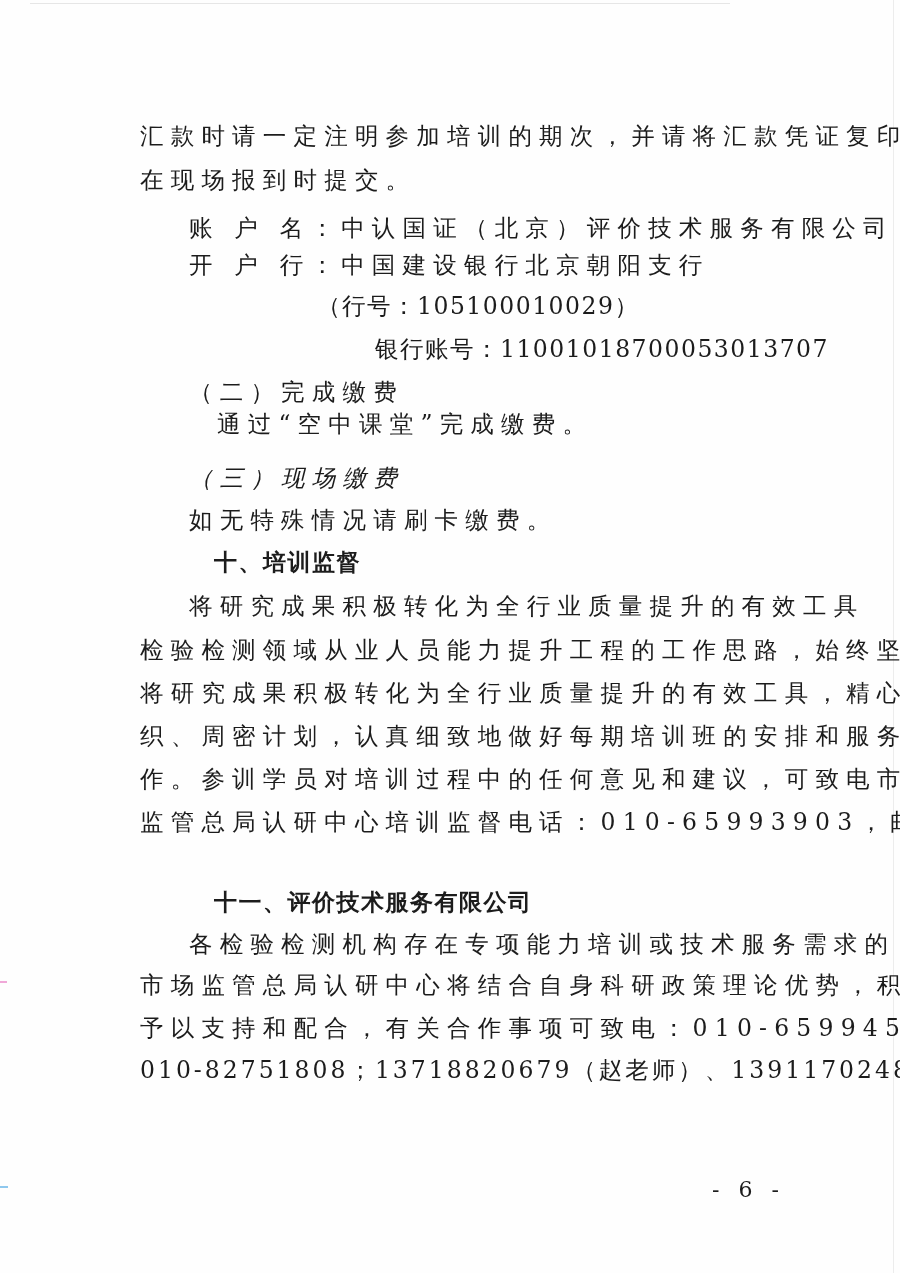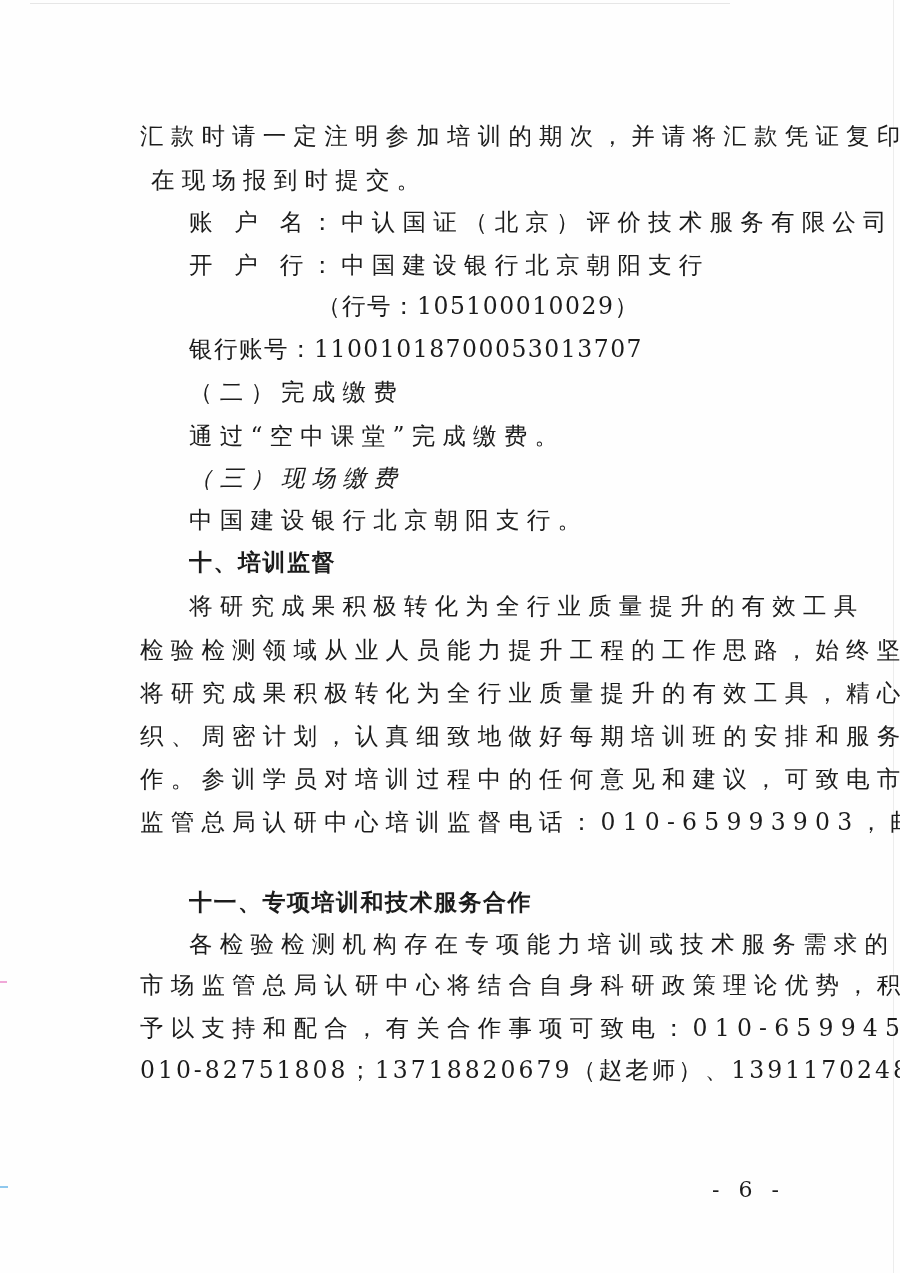--- a/index.html
+++ b/index.html
@@ -11,54 +11,54 @@
   .scan-top { position: absolute; left: 30px; top: 3px; width: 700px; height: 1px; background: #e6e6e6; }
   .scan-right { position: absolute; right: 6px; top: 0; width: 1px; height: 1273px; background: #ececec; }
   .scan-mark-1 { position: absolute; left: 0; top: 981px; width: 7px; height: 2px; background: #f0a8d8; }
   .scan-mark-2 { position: absolute; left: 0; top: 1186px; width: 8px; height: 2px; background: #8fc8ee; }
   .line {
     position: absolute; left: 140px; width: 640px; height: 32px; line-height: 32px;
     font-size: 23.5px; letter-spacing: 7.2px; white-space: nowrap;
   }
   .indent { left: 189px; }
   .indent-2 { left: 317px; }
-  .heading { font-family: "DejaVu Sans", "Liberation Sans", sans-serif; font-weight: bold; letter-spacing: 1.5px; font-size: 23px; }
+  .heading { font-family: "DejaVu Sans", "Liberation Sans", sans-serif; font-weight: bold; letter-spacing: 1.5px; font-size: 23px; margin-left: 25px; }
   .num { letter-spacing: 1.5px; }
   .page-number { position: absolute; left: 712px; top: 1177px; font-size: 22px; letter-spacing: 6px; }
 </style>
 </head>
 <body>
 
 <div class="page">
   <div class="scan-top"></div>
   <div class="scan-right"></div>
   <div class="scan-mark-1"></div>
   <div class="scan-mark-2"></div>
 
   <div class="line" style="top:120px;">汇款时请一定注明参加培训的期次，并请将汇款凭证复印件</div>
-  <div class="line" style="top:164px;margin-left:11px;">在现场报到时提交。</div>
+  <div class="line" style="top:164px;">在现场报到时提交。</div>
 
-  <div class="line indent" style="top:206px;">账 户 名：中认国证（北京）评价技术服务有限公司</div>
+  <div class="line indent" style="top:212px;">账 户 名：中认国证（北京）评价技术服务有限公司</div>
   <div class="line indent" style="top:249px;">开 户 行：中国建设银行北京朝阳支行</div>
   <div class="line indent-2 num" style="top:290px;">（行号：105100010029）</div>
-  <div class="line indent num" style="top:333px;">银行账号：11001018700053013707</div>
+  <div class="line indent num" style="top:333px;text-align:right;">银行账号：11001018700053013707</div>
 
   <div class="line indent" style="top:376px;">（二）完成缴费</div>
-  <div class="line indent" style="top:420px;">通过“空中课堂”完成缴费。</div>
+  <div class="line indent" style="top:408px;margin-left:28px;">通过“空中课堂”完成缴费。</div>
   <div class="line indent" style="top:462px;font-style:italic;">（三）现场缴费</div>
-  <div class="line indent" style="top:504px;">中国建设银行北京朝阳支行。</div>
+  <div class="line indent" style="top:504px;">如无特殊情况请刷卡缴费。</div>
 
   <div class="line indent heading" style="top:546px;">十、培训监督</div>
   <div class="line indent" style="top:590px;">将研究成果积极转化为全行业质量提升的有效工具</div>
   <div class="line" style="top:634px;">检验检测领域从业人员能力提升工程的工作思路，始终坚持</div>
   <div class="line" style="top:677px;">将研究成果积极转化为全行业质量提升的有效工具，精心组</div>
   <div class="line" style="top:720px;">织、周密计划，认真细致地做好每期培训班的安排和服务工</div>
   <div class="line" style="top:763px;">作。参训学员对培训过程中的任何意见和建议，可致电市场</div>
   <div class="line" style="top:806px;">监管总局认研中心培训监督电话：010-65993903，邮箱：</div>
 
-  <div class="line indent heading" style="top:886px;">十一、专项培训和技术服务合作</div>
+  <div class="line indent heading" style="top:886px;">十一、评价技术服务有限公司</div>
   <div class="line indent" style="top:928px;">各检验检测机构存在专项能力培训或技术服务需求的，</div>
   <div class="line" style="top:969px;">市场监管总局认研中心将结合自身科研政策理论优势，积极</div>
   <div class="line" style="top:1012px;">予以支持和配合，有关合作事项可致电：010-65994582、</div>
   <div class="line" style="top:1054px; letter-spacing:3px;">010-82751808；13718820679（赵老师）、13911702489（杨</div>
 
   <div class="page-number">- 6 -</div>
 </div>
 
 </body></html>

